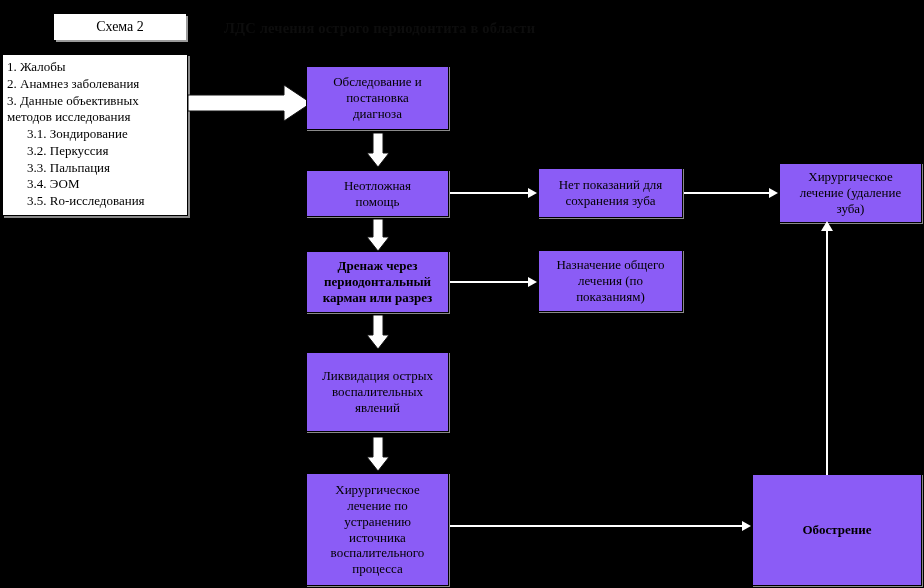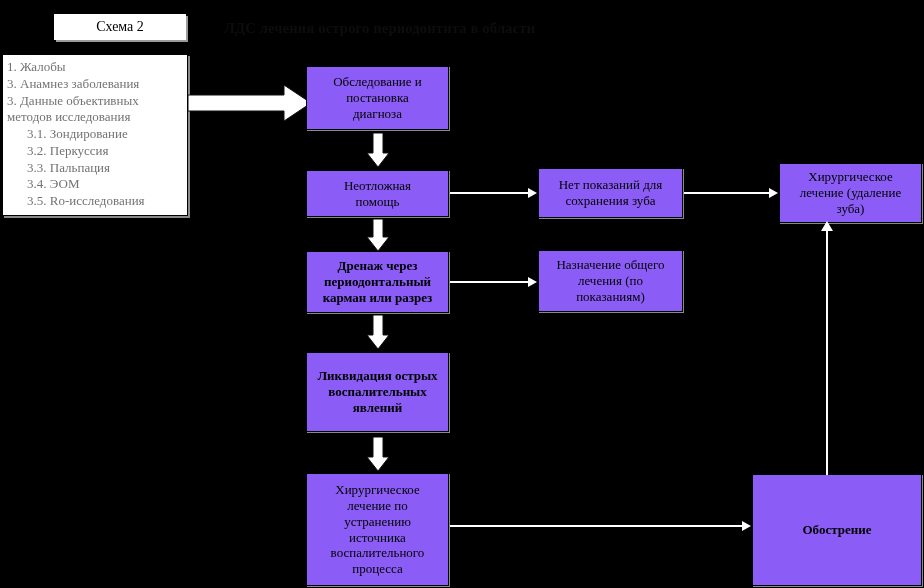--- a/index.html
+++ b/index.html
@@ -49,21 +49,21 @@
     font-size:14.5px;
     font-weight:bold;
     letter-spacing:.2px;
     white-space:nowrap;
   }
 
   
   .listpanel{
     position:absolute;
     background:#ffffff;
-    color:#737373;
+    color:#000000;
     border:1px solid #000000;
     box-sizing:border-box;
     font-size:13px;
     line-height:1.29;
     padding:4px 6px 0 4px;
     box-shadow:2px 2px 0 #8a8a8a;
   }
   .listpanel .li{display:block;white-space:pre;}
   .listpanel .sub{padding-left:20px;}
 
@@ -85,21 +85,21 @@
 <div id="canvas">
 
   <div class="chip" style="left:54px;top:14px;width:132px;height:26px;">
     <span>Схема 2</span>
   </div>
 
   <div class="heading" style="left:224px;top:20px;">ЛДС лечения острого периодонтита в области</div>
 
   <div class="listpanel" id="intake-panel" style="left:2px;top:54px;width:186px;height:162px;">
       <span class="li">1. Жалобы</span>
-      <span class="li">3. Анамнез заболевания</span>
+      <span class="li">2. Анамнез заболевания</span>
       <span class="li">3. Данные объективных</span>
       <span class="li">методов исследования</span>
       <span class="li sub">3.1. Зондирование</span>
       <span class="li sub">3.2. Перкуссия</span>
       <span class="li sub">3.3. Пальпация</span>
       <span class="li sub">3.4. ЭОМ</span>
       <span class="li sub">3.5. Ro-исследования</span>
     </div>
 
   <div class="fatarrow" style="left:188px;top:84px;width:124px;height:38px;">
@@ -136,21 +136,21 @@
 периодонтальный
 карман или разрез</span>
   </div>
 
   <div class="fatarrow" style="left:366px;top:315px;width:24px;height:35px;">
     <svg width="24" height="35" viewBox="0 0 24 35">
       <polygon points="7,0 17,0 17,20 23,20 12,34 1,20 7,20" fill="#ffffff" stroke="#111111" stroke-width="1"></polygon>
     </svg>
   </div>
 
-  <div class="node" style="left:306px;top:352px;width:143px;height:80px;font-weight:bold;">
+  <div class="node" style="left:306px;top:352px;width:143px;height:80px;">
     <span class="txt">Ликвидация острых
 воспалительных
 явлений</span>
   </div>
 
   <div class="fatarrow" style="left:366px;top:437px;width:24px;height:35px;">
     <svg width="24" height="35" viewBox="0 0 24 35">
       <polygon points="7,0 17,0 17,20 23,20 12,34 1,20 7,20" fill="#ffffff" stroke="#111111" stroke-width="1"></polygon>
     </svg>
   </div>

